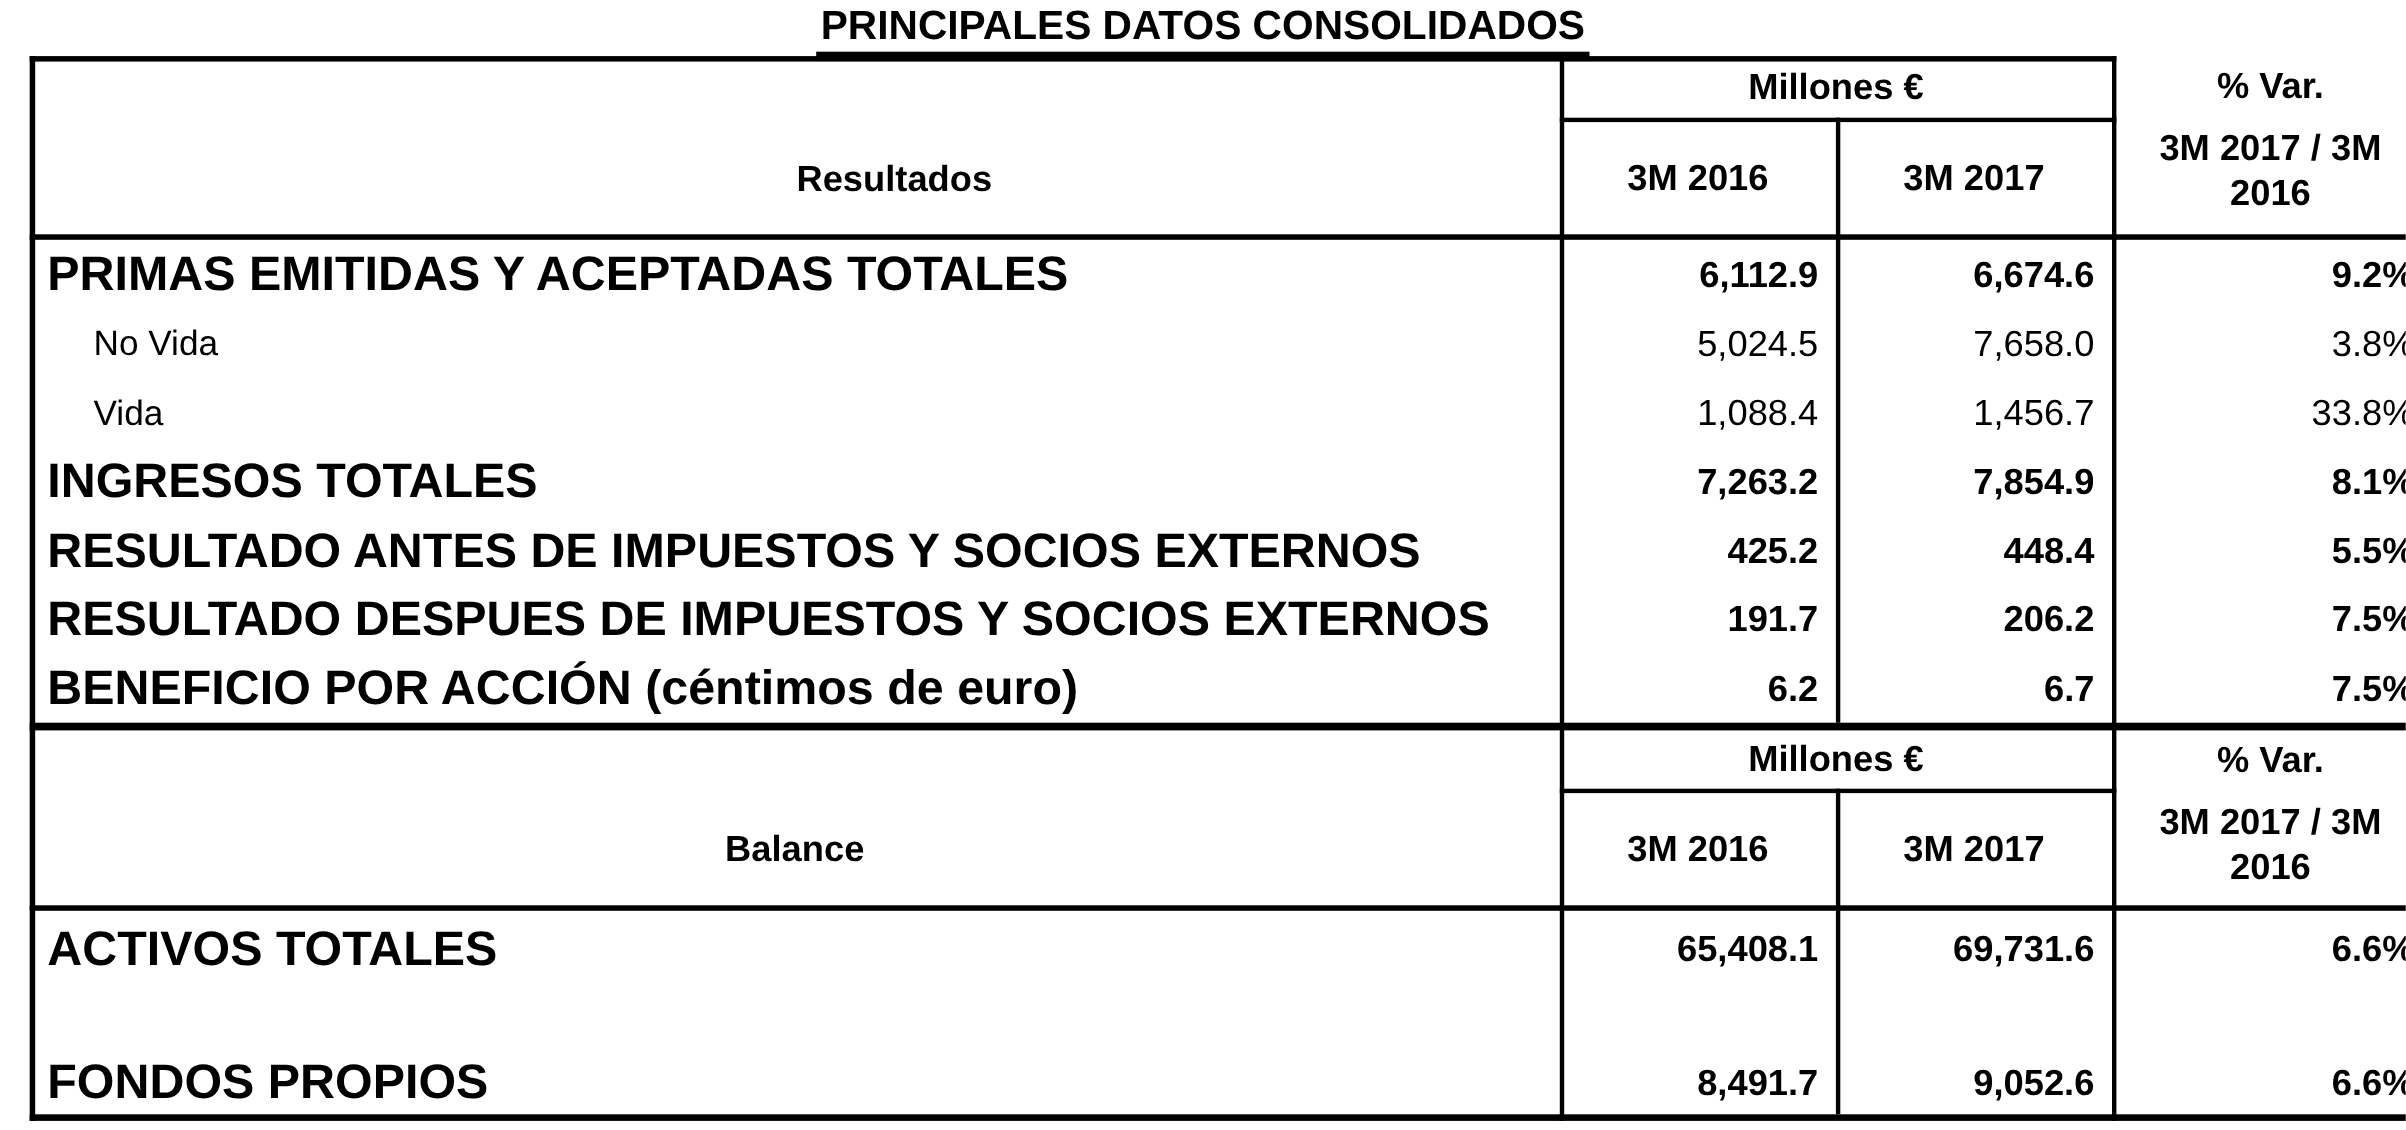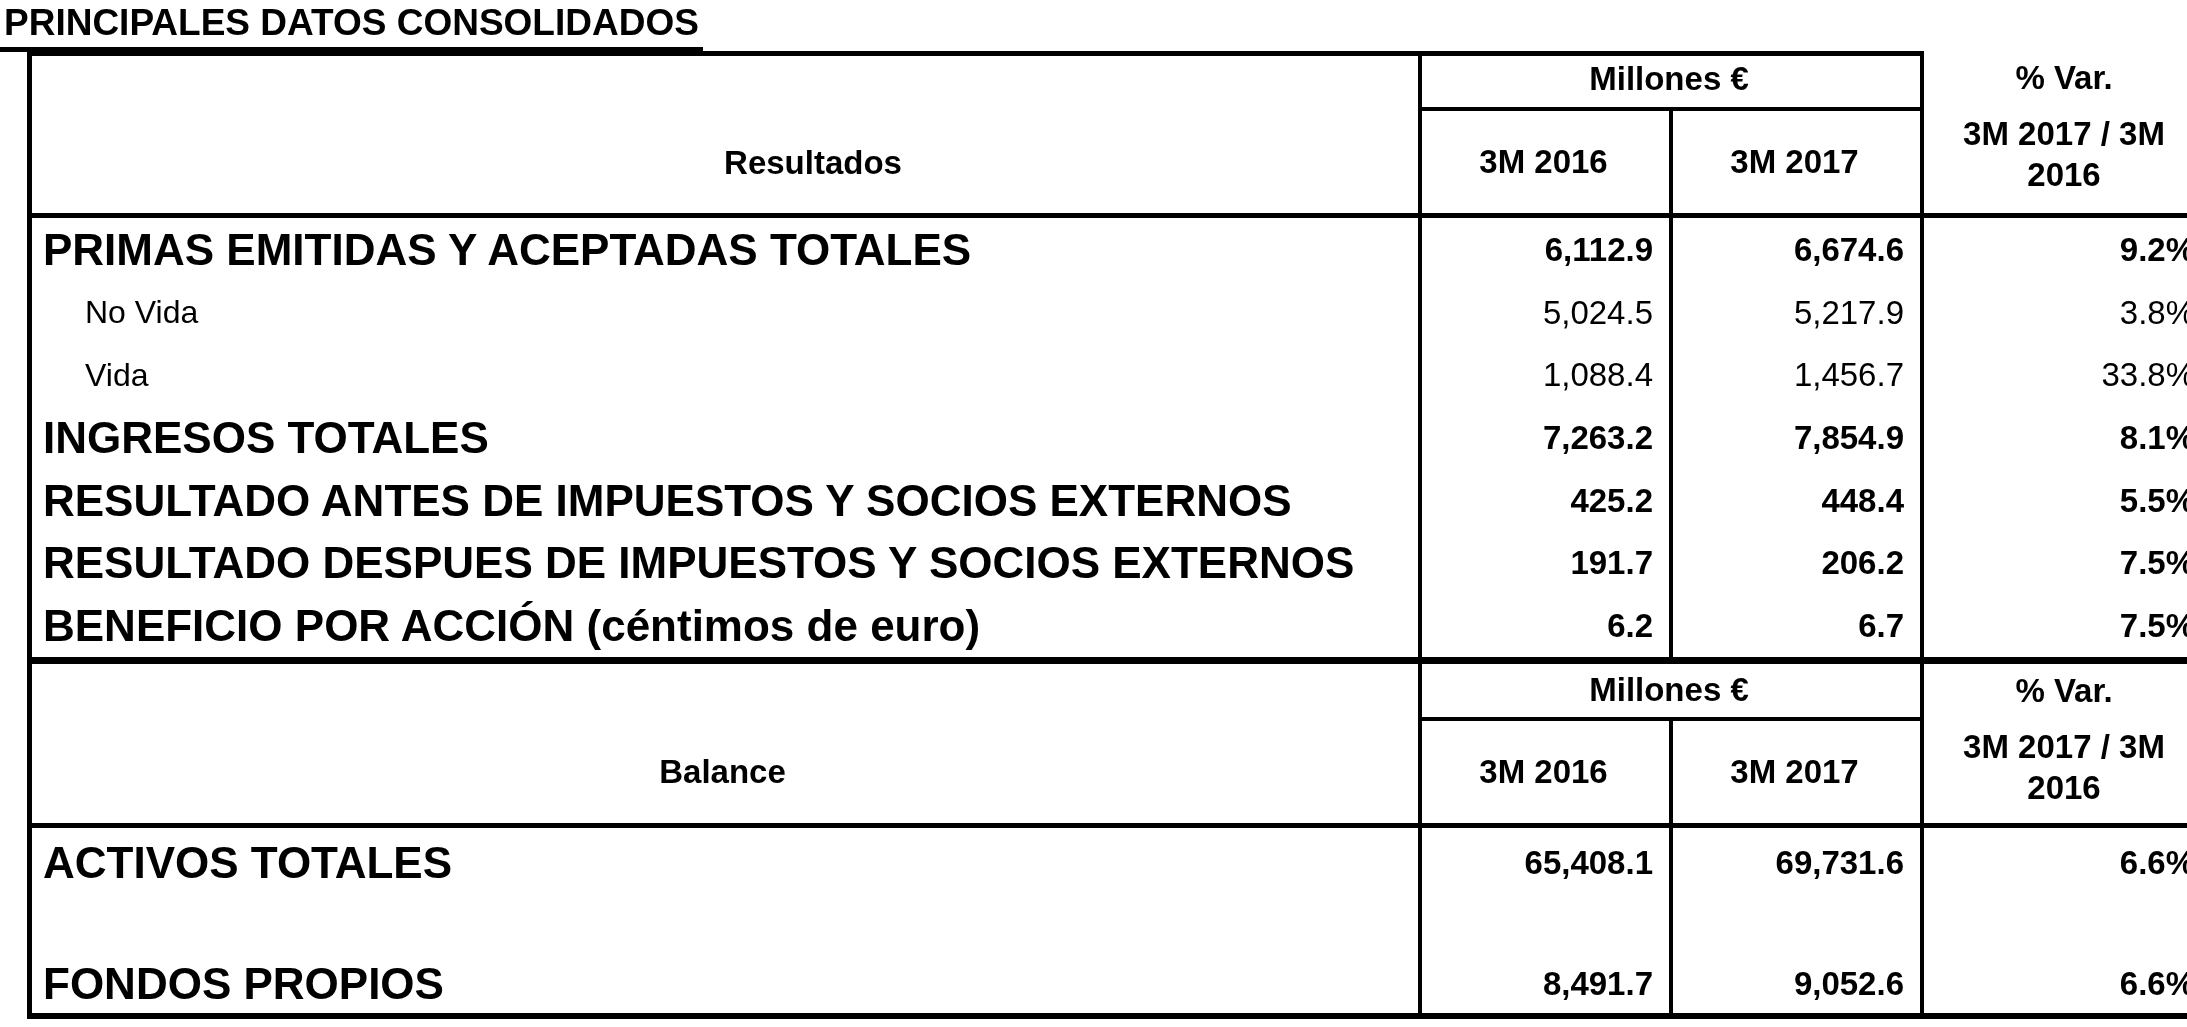--- a/index.html
+++ b/index.html
@@ -5,21 +5,21 @@
   html,body{margin:0;padding:0;}
   body{
     width:2187px;height:1027px;
     background:#ffffff;color:#000000;
     font-family:"Liberation Sans","DejaVu Sans",sans-serif;
     position:relative;overflow:hidden;
     -webkit-font-smoothing:antialiased;
   }
   .page-title-wrap{
     position:absolute;top:2px;left:0;width:2187px;
-    text-align:left;
+    text-align:center;
   }
   .page-title{
     display:inline-block;
     font-size:37px;font-weight:bold;letter-spacing:0px;
     border-bottom:5px solid #000;
     padding:0 4px 3px 4px;
     white-space:nowrap;
   }
   .tbl{
     position:absolute;left:2px;top:51px;width:2181px;height:968px;margin-left:25px;
@@ -81,21 +81,21 @@
 
   <div class="row" style="top:167px;height:63px;">
     <div class="c-label bold">PRIMAS EMITIDAS Y ACEPTADAS TOTALES</div>
     <div class="c-v1 bold">6,112.9</div>
     <div class="c-v2 bold">6,674.6</div>
     <div class="c-var bold">9.2%</div>
   </div>
   <div class="row" style="top:230px;height:63px;">
     <div class="c-label indent">No Vida</div>
     <div class="c-v1">5,024.5</div>
-    <div class="c-v2">5,217.9</div>
+    <div class="c-v2">7,658.0</div>
     <div class="c-var">3.8%</div>
   </div>
   <div class="row" style="top:293px;height:62px;">
     <div class="c-label indent">Vida</div>
     <div class="c-v1">1,088.4</div>
     <div class="c-v2">1,456.7</div>
     <div class="c-var">33.8%</div>
   </div>
   <div class="row" style="top:355px;height:63px;">
     <div class="c-label bold">INGRESOS TOTALES</div>

